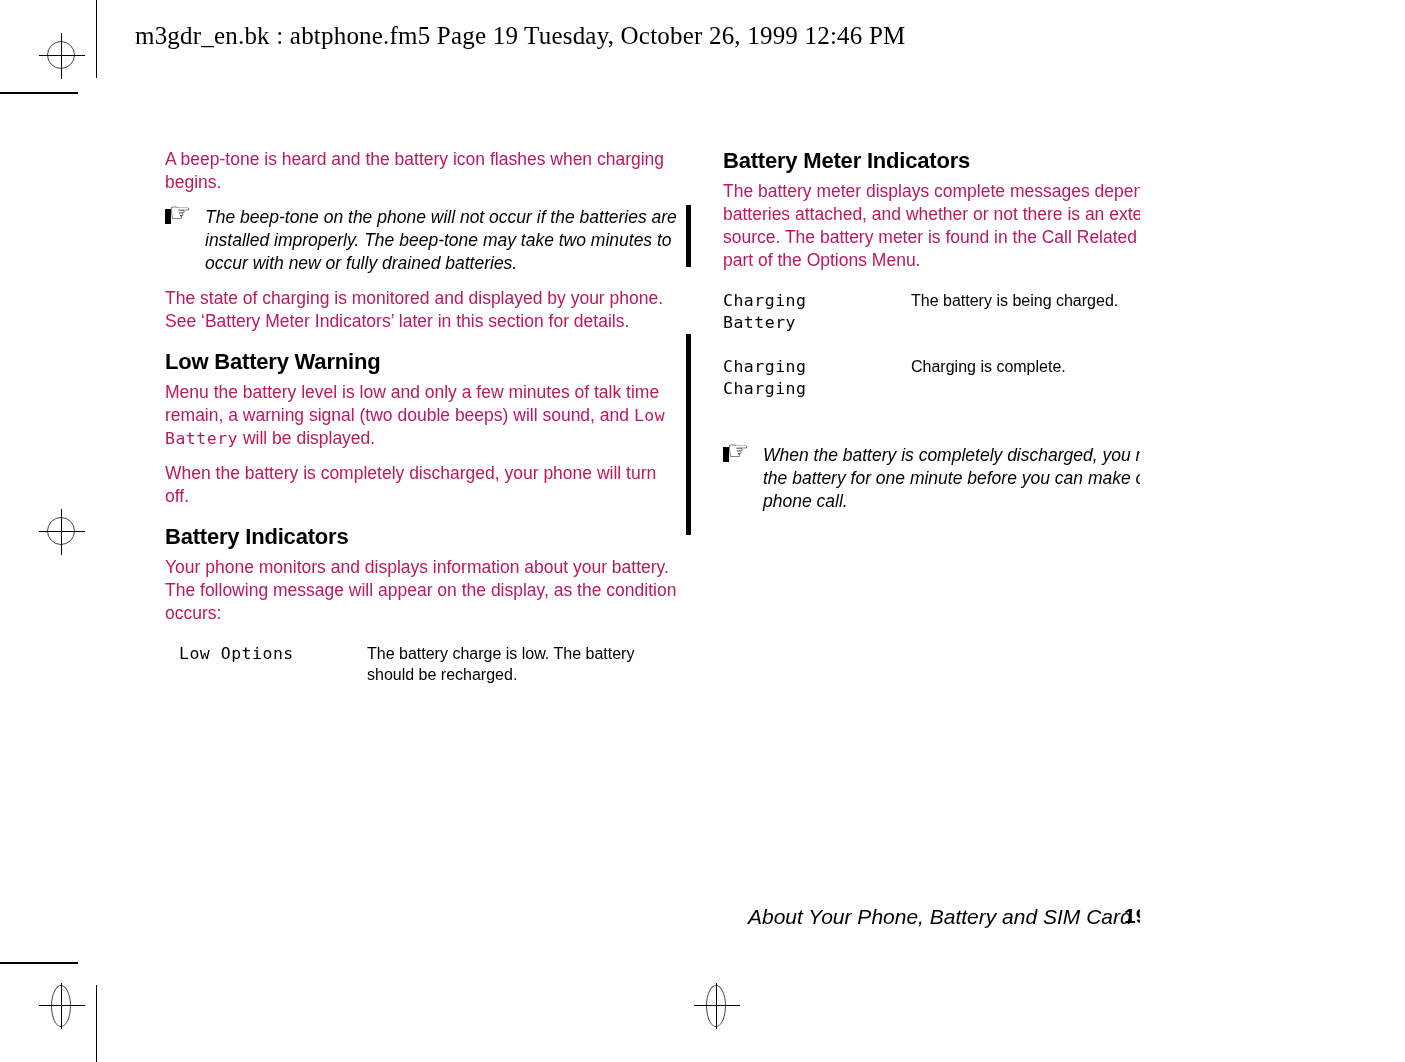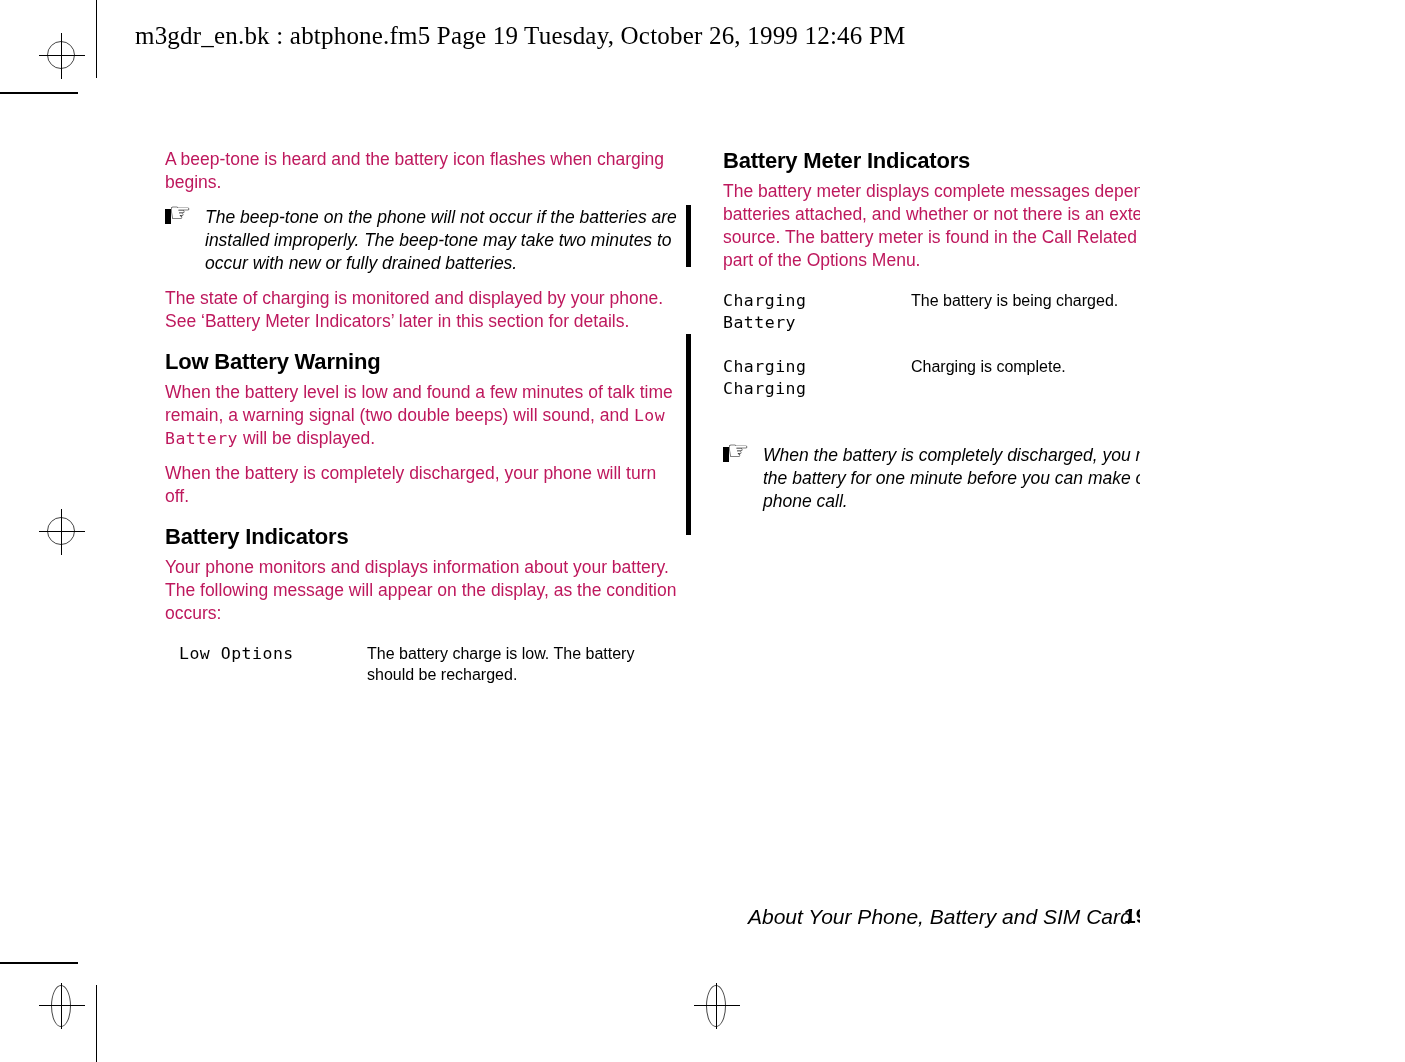--- a/index.html
+++ b/index.html
@@ -352,21 +352,21 @@
         <span class="bar"></span>
         <span class="glyph">☞</span>
       </span>
       <span>The beep-tone on the phone will not occur if the batteries are installed improperly. The beep-tone may take two minutes to occur with new or fully drained batteries.</span>
     </div>
 
     <p class="body">The state of charging is monitored and displayed by your phone. See ‘Battery Meter Indicators’ later in this section for details.</p>
 
     <h2 class="head">Low Battery Warning</h2>
 
-    <p class="body"><span>When the battery level is low and found a few minutes of talk time remain, a warning signal (two double beeps) will sound, and </span><span class="lcd">Low</span> <span class="lcd">Battery</span><span> will be displayed.</span></p>
+    <p class="body"><span>Menu the battery level is low and only a few minutes of talk time remain, a warning signal (two double beeps) will sound, and </span><span class="lcd">Low</span> <span class="lcd">Battery</span><span> will be displayed.</span></p>
 
     <p class="body">When the battery is completely discharged, your phone will turn off.</p>
 
     <h2 class="head">Battery Indicators</h2>
 
     <p class="body">Your phone monitors and displays information about your battery. The following message will appear on the display, as the condition occurs:</p>
 
     <table class="msg-table indent-left">
       <tbody>
         <tr>

